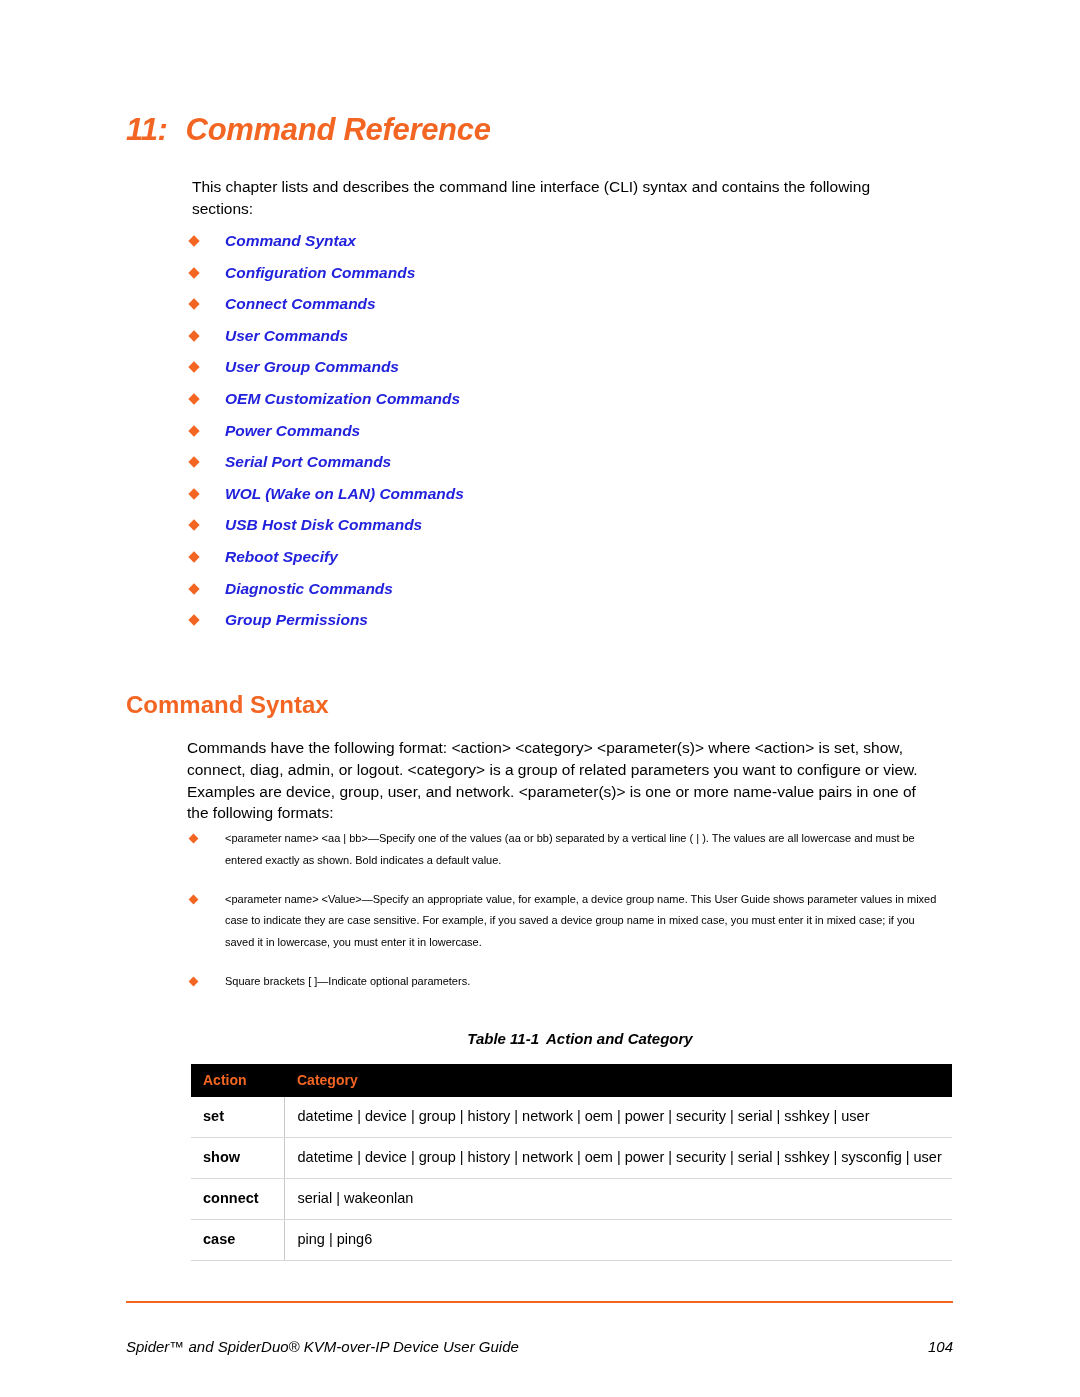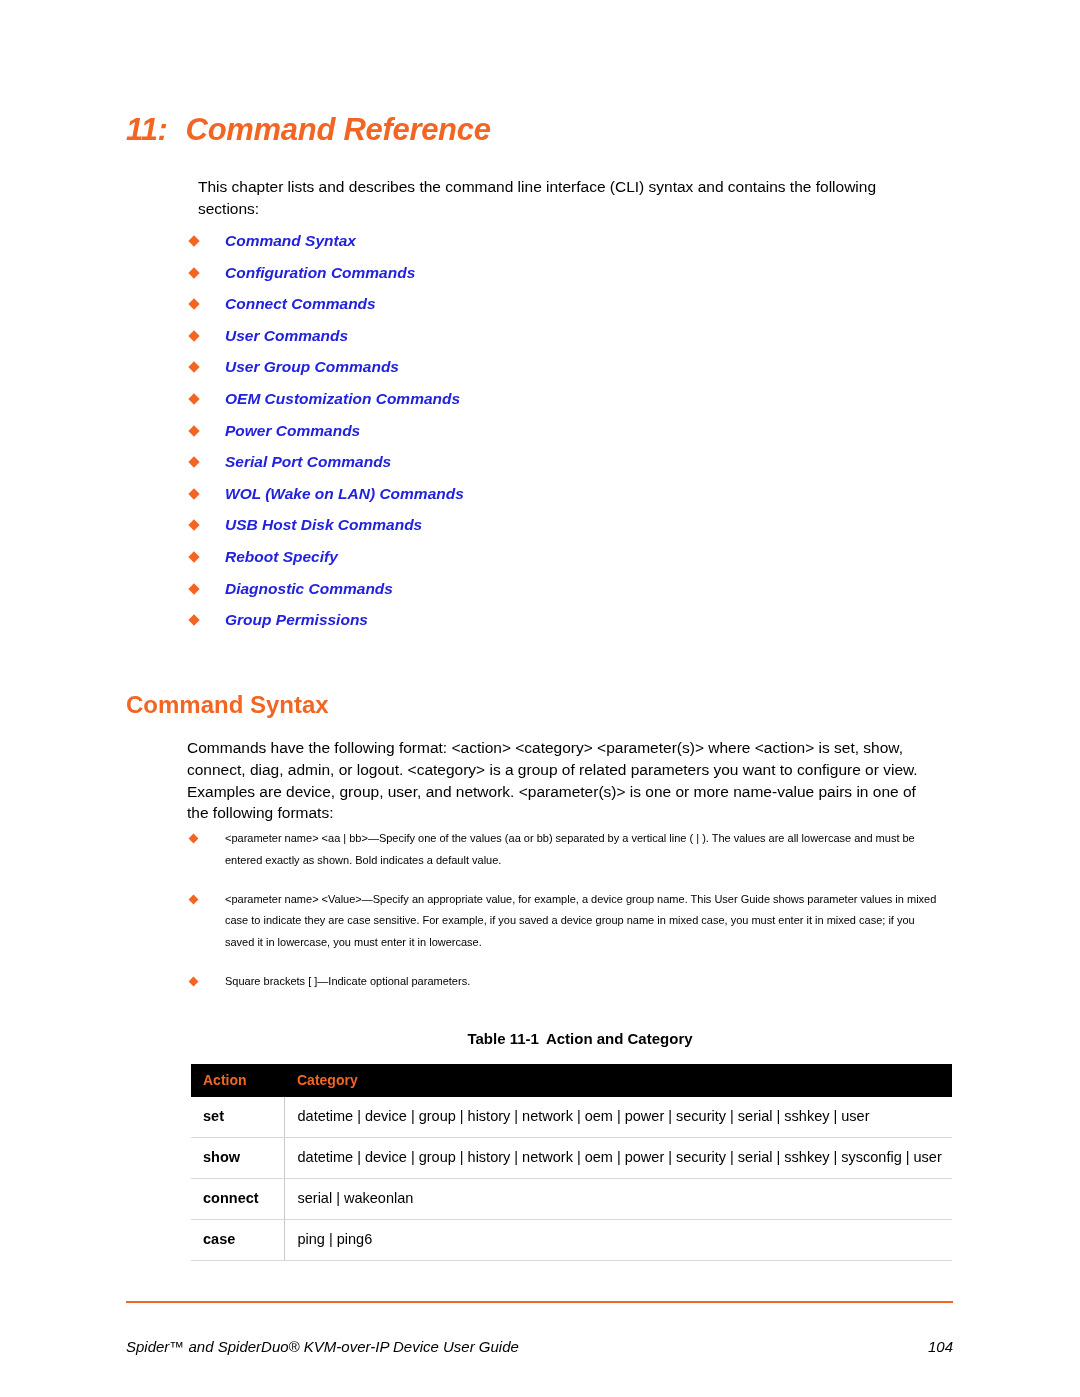--- a/index.html
+++ b/index.html
@@ -31,21 +31,21 @@
     color: #F26522;
     letter-spacing: -0.3px;
     white-space: nowrap;
     text-align: right;
   }
   .chapter-title .num { margin-right: 18px; }
 
   
   .intro {
     position: absolute;
-    left: 198px;
+    left: 192px;
     top: 176px;
     width: 730px;
     font-size: 15.5px;
     line-height: 21.5px;
     color: #000;
   }
 
   
   .toc {
     position: absolute;
@@ -123,20 +123,21 @@
   .table-caption {
     position: absolute;
     left: 0;
     top: 1030px;
     width: 1080px;
     text-align: center;
     padding-left: 80px;
     box-sizing: border-box;
     font-size: 15px;
     font-weight: bold;
+    font-style: italic;
     color: #000;
   }
   .table-caption .gap { display: inline-block; width: 7px; }
 
   
   .tbl-wrap {
     position: absolute;
     left: 191px;
     top: 1064px;
     width: 761px;

